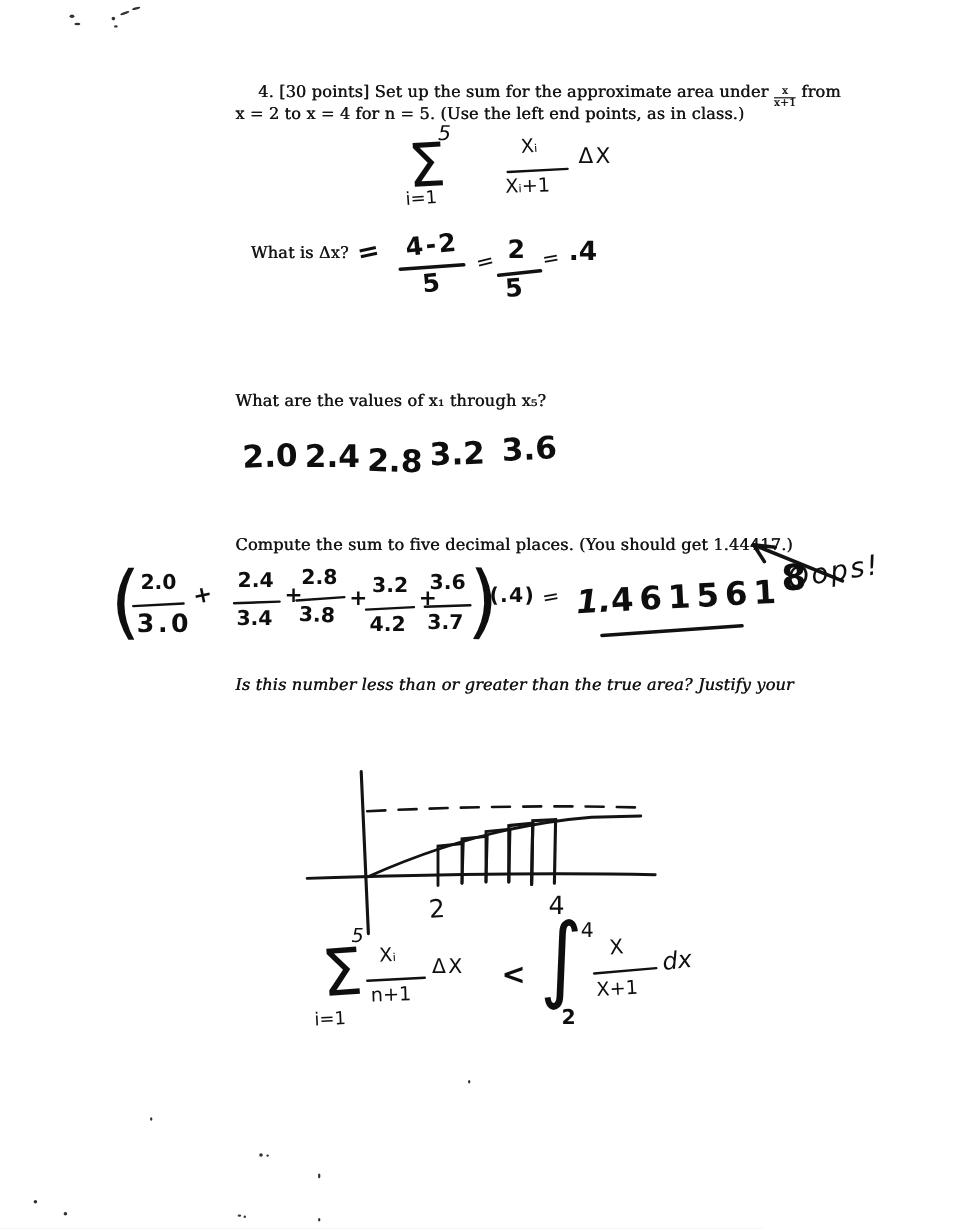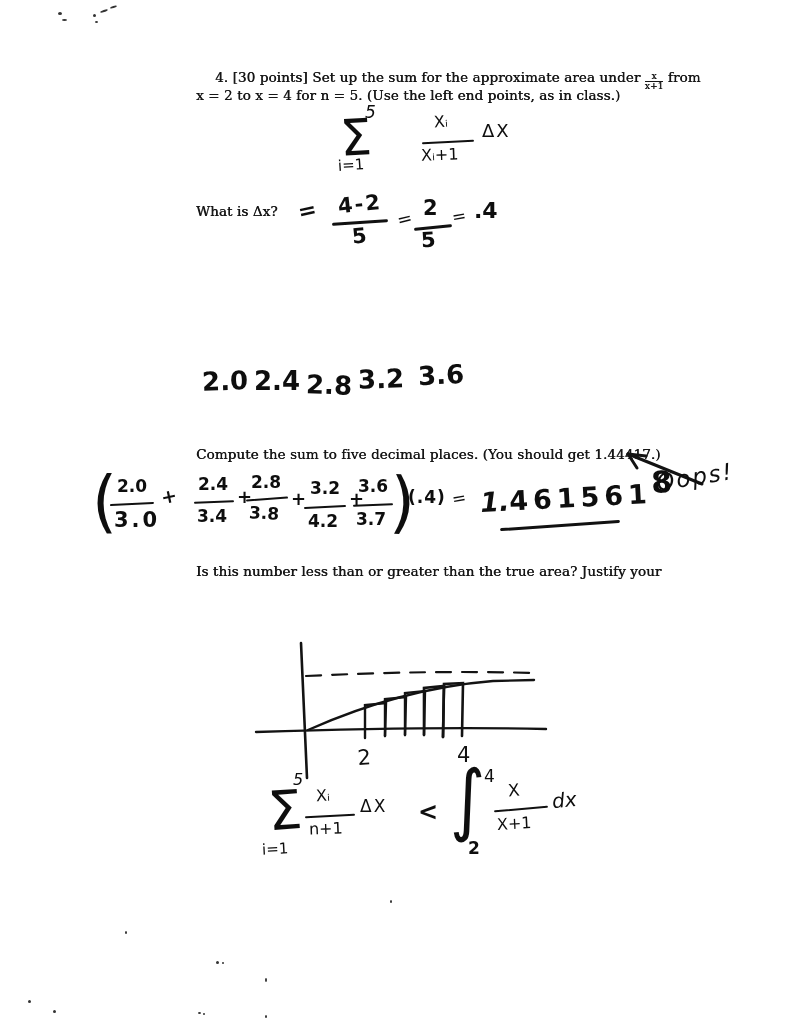--- a/index.html
+++ b/index.html
@@ -42,32 +42,33 @@
   <div class="printed abs" style="left:196px;top:87px;">x = 2 to x = 4 for n = 5. (Use the left end points, as in class.)</div>
 
   <div class="hw abs" style="left:340px;top:113px;font-size:50px;transform:rotate(-3deg);">Σ</div>
   <div class="hw abs" style="left:365px;top:104px;font-size:17px;font-style:italic;">5</div>
   <div class="hw abs" style="left:338px;top:158px;font-size:15px;transform:rotate(-4deg);">i=1</div>
   <div class="hw abs" style="left:434px;top:114px;font-size:16px;transform:rotate(-4deg);">Xᵢ</div>
   <div class="bar abs" style="left:422px;top:141px;width:52px;transform:rotate(-3deg);"></div>
   <div class="hw abs" style="left:421px;top:147px;font-size:16px;transform:rotate(-2deg);">Xᵢ+1</div>
   <div class="hw abs" style="left:482px;top:122px;font-size:18px;letter-spacing:2px;">ΔX</div>
 
-  <div class="printed abs" style="left:196px;top:203px;">What is Δx?</div>
+  <div class="printed abs" style="left:209px;top:203px;">What is Δx?</div>
   <div class="hw hwb abs" style="left:298px;top:200px;font-size:22px;transform:rotate(-12deg);">=</div>
   <div class="hw hwb abs" style="left:338px;top:194px;font-size:21px;letter-spacing:2px;transform:rotate(-6deg);">4-2</div>
   <div class="bar3 abs" style="left:332px;top:221px;width:56px;transform:rotate(-4deg);"></div>
   <div class="hw hwb abs" style="left:352px;top:226px;font-size:21px;transform:rotate(-6deg);">5</div>
   <div class="hw abs" style="left:397px;top:210px;font-size:18px;transform:rotate(-14deg);">=</div>
   <div class="hw hwb abs" style="left:423px;top:198px;font-size:21px;">2</div>
   <div class="bar3 abs" style="left:414px;top:226px;width:38px;transform:rotate(-6deg);"></div>
   <div class="hw hwb abs" style="left:421px;top:230px;font-size:21px;transform:rotate(-4deg);">5</div>
   <div class="hw abs" style="left:452px;top:208px;font-size:17px;transform:rotate(-10deg);">=</div>
   <div class="hw hwb abs" style="left:474px;top:200px;font-size:22px;">.4</div>
 
+  <div class="printed abs" style="left:196px;top:326px;">What are the values of x₁ through x₅?</div>
   <div class="hw hwb abs" style="left:202px;top:368px;font-size:26px;transform:rotate(-2deg);">2.0</div>
   <div class="hw hwb abs" style="left:254px;top:368px;font-size:26px;">2.4</div>
   <div class="hw hwb abs" style="left:306px;top:372px;font-size:26px;transform:rotate(2deg);">2.8</div>
   <div class="hw hwb abs" style="left:358px;top:366px;font-size:26px;transform:rotate(-2deg);">3.2</div>
   <div class="hw hwb abs" style="left:418px;top:362px;font-size:26px;transform:rotate(-3deg);">3.6</div>
 
   <div class="printed abs" style="left:196px;top:446px;">Compute the sum to five decimal places. (You should get 1.44417.)</div>
 
   <svg class="abs" style="left:612px;top:444px;" width="100" height="58" viewBox="0 0 100 58">
     <path d="M90 40 L16 10" stroke-width="3"></path>
@@ -97,21 +98,21 @@
   <div class="bar abs" style="left:353px;top:504px;width:40px;transform:rotate(-2deg);"></div>
   <div class="hw hwb abs" style="left:356px;top:511px;font-size:17px;">3.7</div>
   <div class="paren abs" style="left:390px;top:470px;font-size:64px;transform:scaleY(1.05) rotate(2deg);">)</div>
   <div class="hw hwb abs" style="left:408px;top:489px;font-size:17px;letter-spacing:1px;">(.4)</div>
   <div class="hw abs" style="left:452px;top:490px;font-size:17px;transform:rotate(-10deg);">=</div>
   <div class="hw hwb abs" style="left:480px;top:482px;font-size:27px;transform:rotate(-3deg);">
     <span style="font-style:italic;">1.</span><span class="und" style="letter-spacing:5px;">461561</span><span class="sup8">8</span>
   </div>
   <div class="bar3 abs" style="left:500px;top:524px;width:120px;transform:rotate(-4deg);"></div>
 
-  <div class="printed abs" style="left:196px;top:563px;">Is this number less than or greater than the true area? Justify your</div>
+  <div class="printed abs" style="left:196px;top:563px;font-style:italic;">Is this number less than or greater than the true area? Justify your</div>
 
   <svg class="abs" style="left:248px;top:635px;" width="305" height="148" viewBox="0 0 305 148">
     <path d="M53 8 L59 143" stroke-width="2.6"></path>
     <path d="M8 97 C 100 94, 210 92, 298 94" stroke-width="2.4"></path>
     <path d="M58 41 C 140 37, 220 36, 286 38" stroke-width="2.2" stroke-dasharray="15 11"></path>
     <path d="M60 95 C 105 75, 170 52, 245 46 L286 45" stroke-width="2.4"></path>
 
     <path d="M117 103 L117 70 L138 68 L137 101" stroke-width="2.4"></path>
     <path d="M137 101 L137 64 L158 62 L157 100" stroke-width="2.4"></path>
     <path d="M157 100 L157 58 L177 56 L176 100" stroke-width="2.4"></path>

